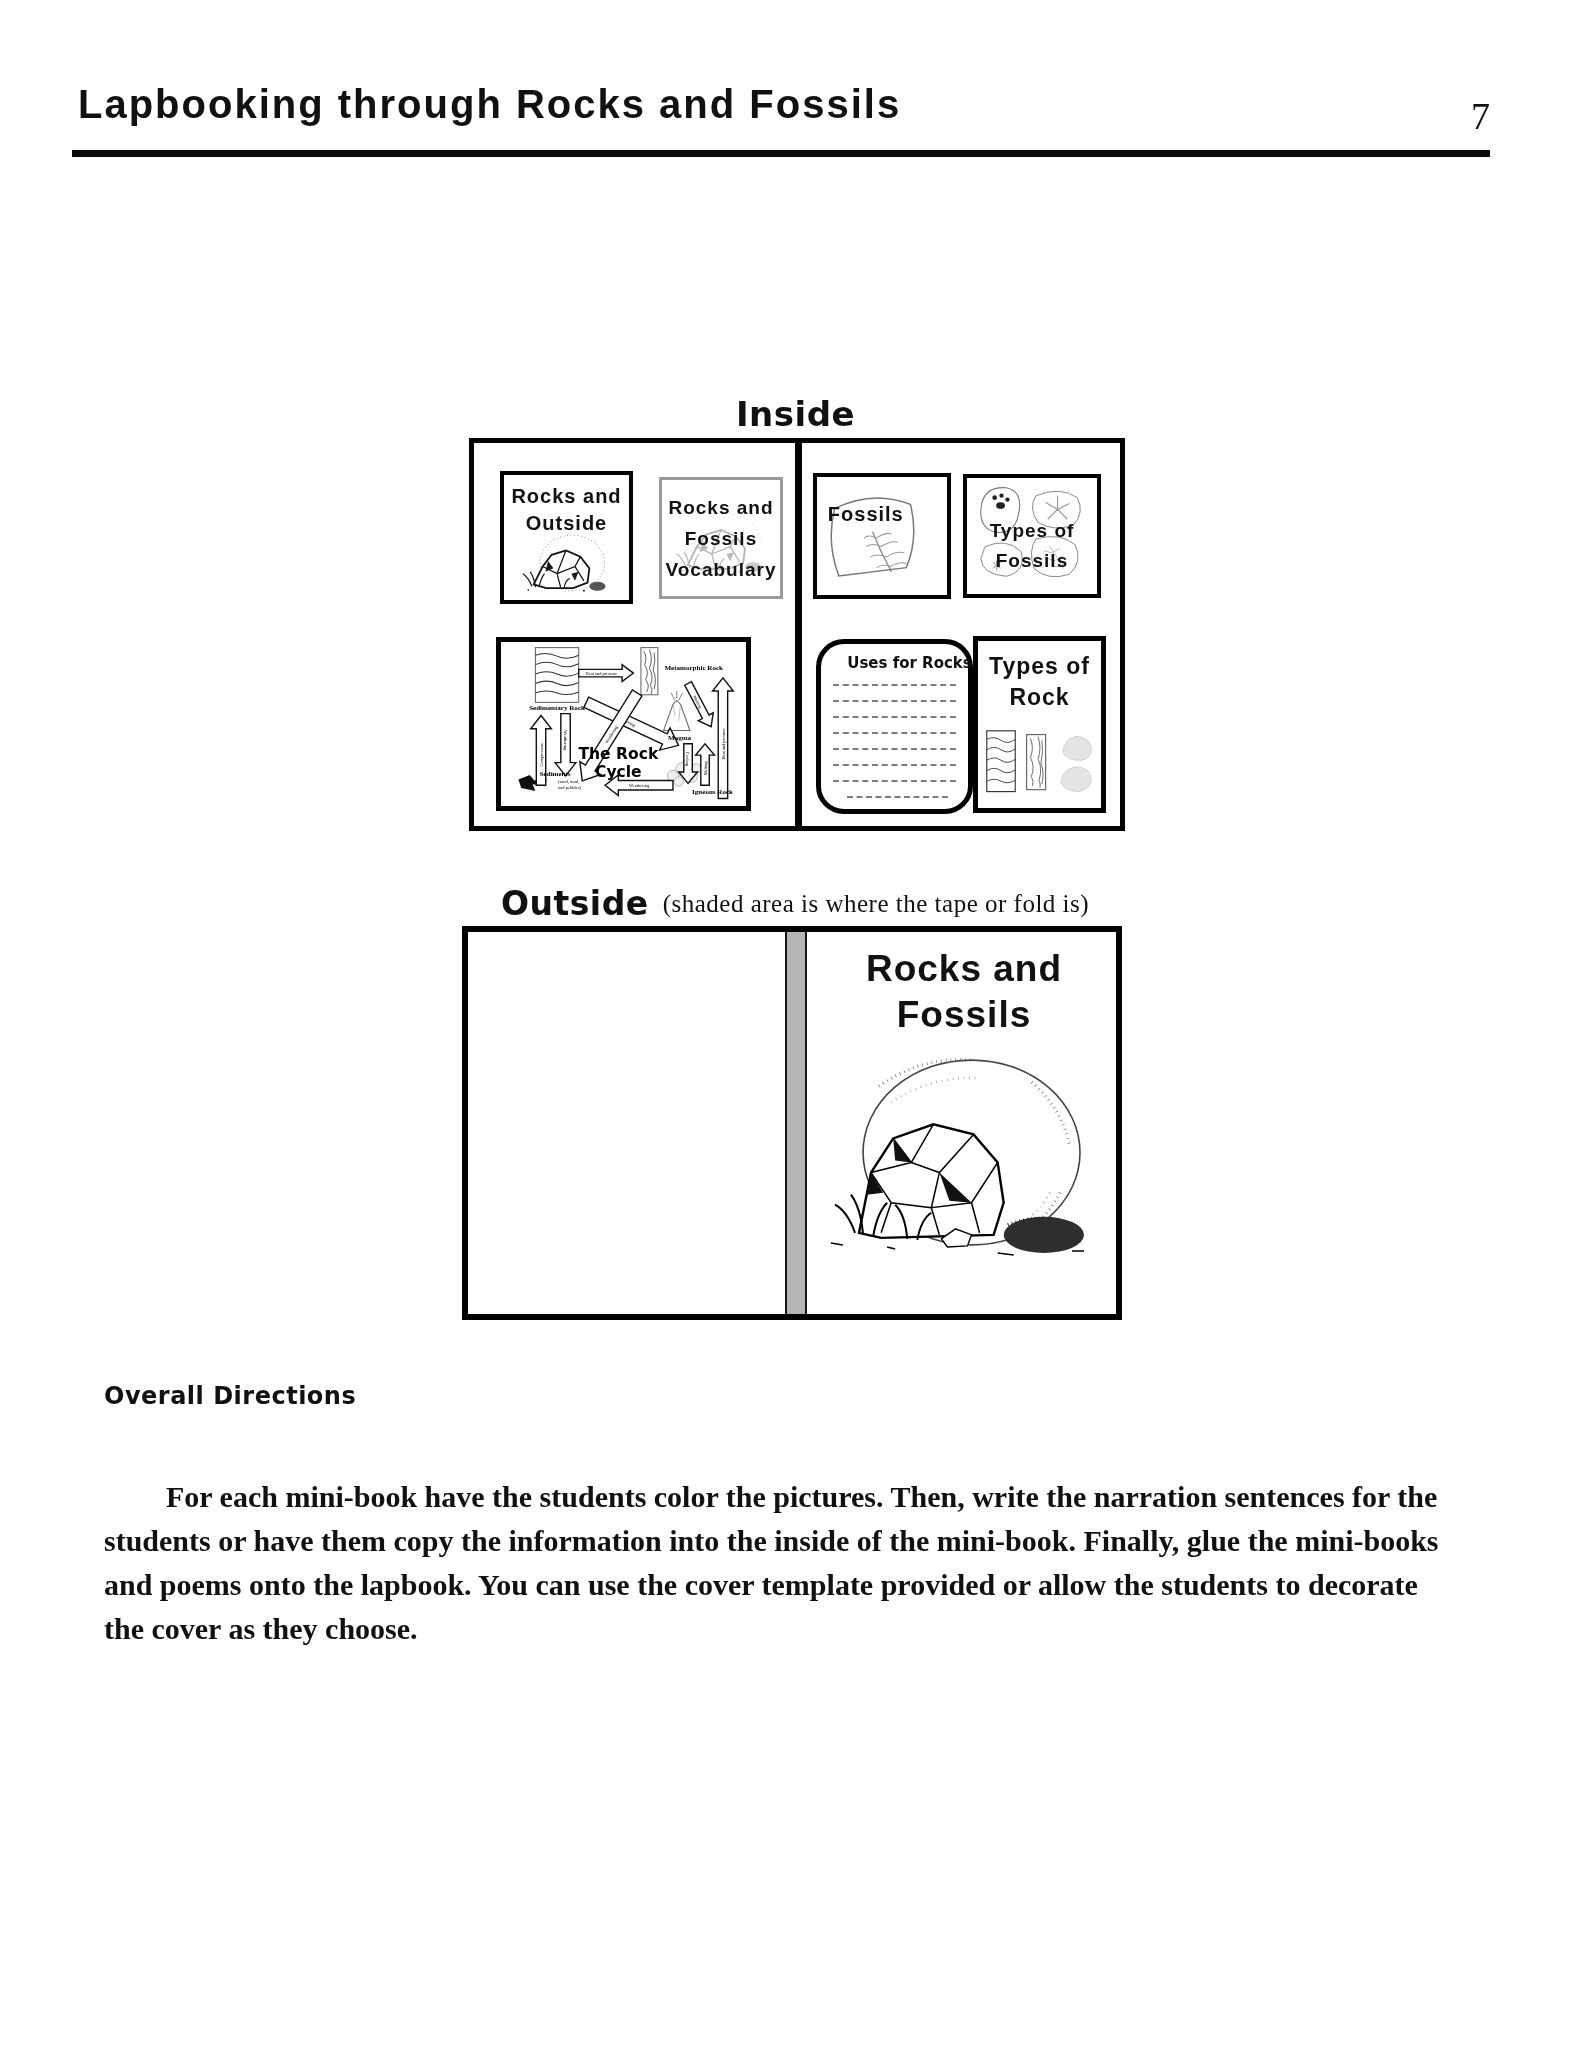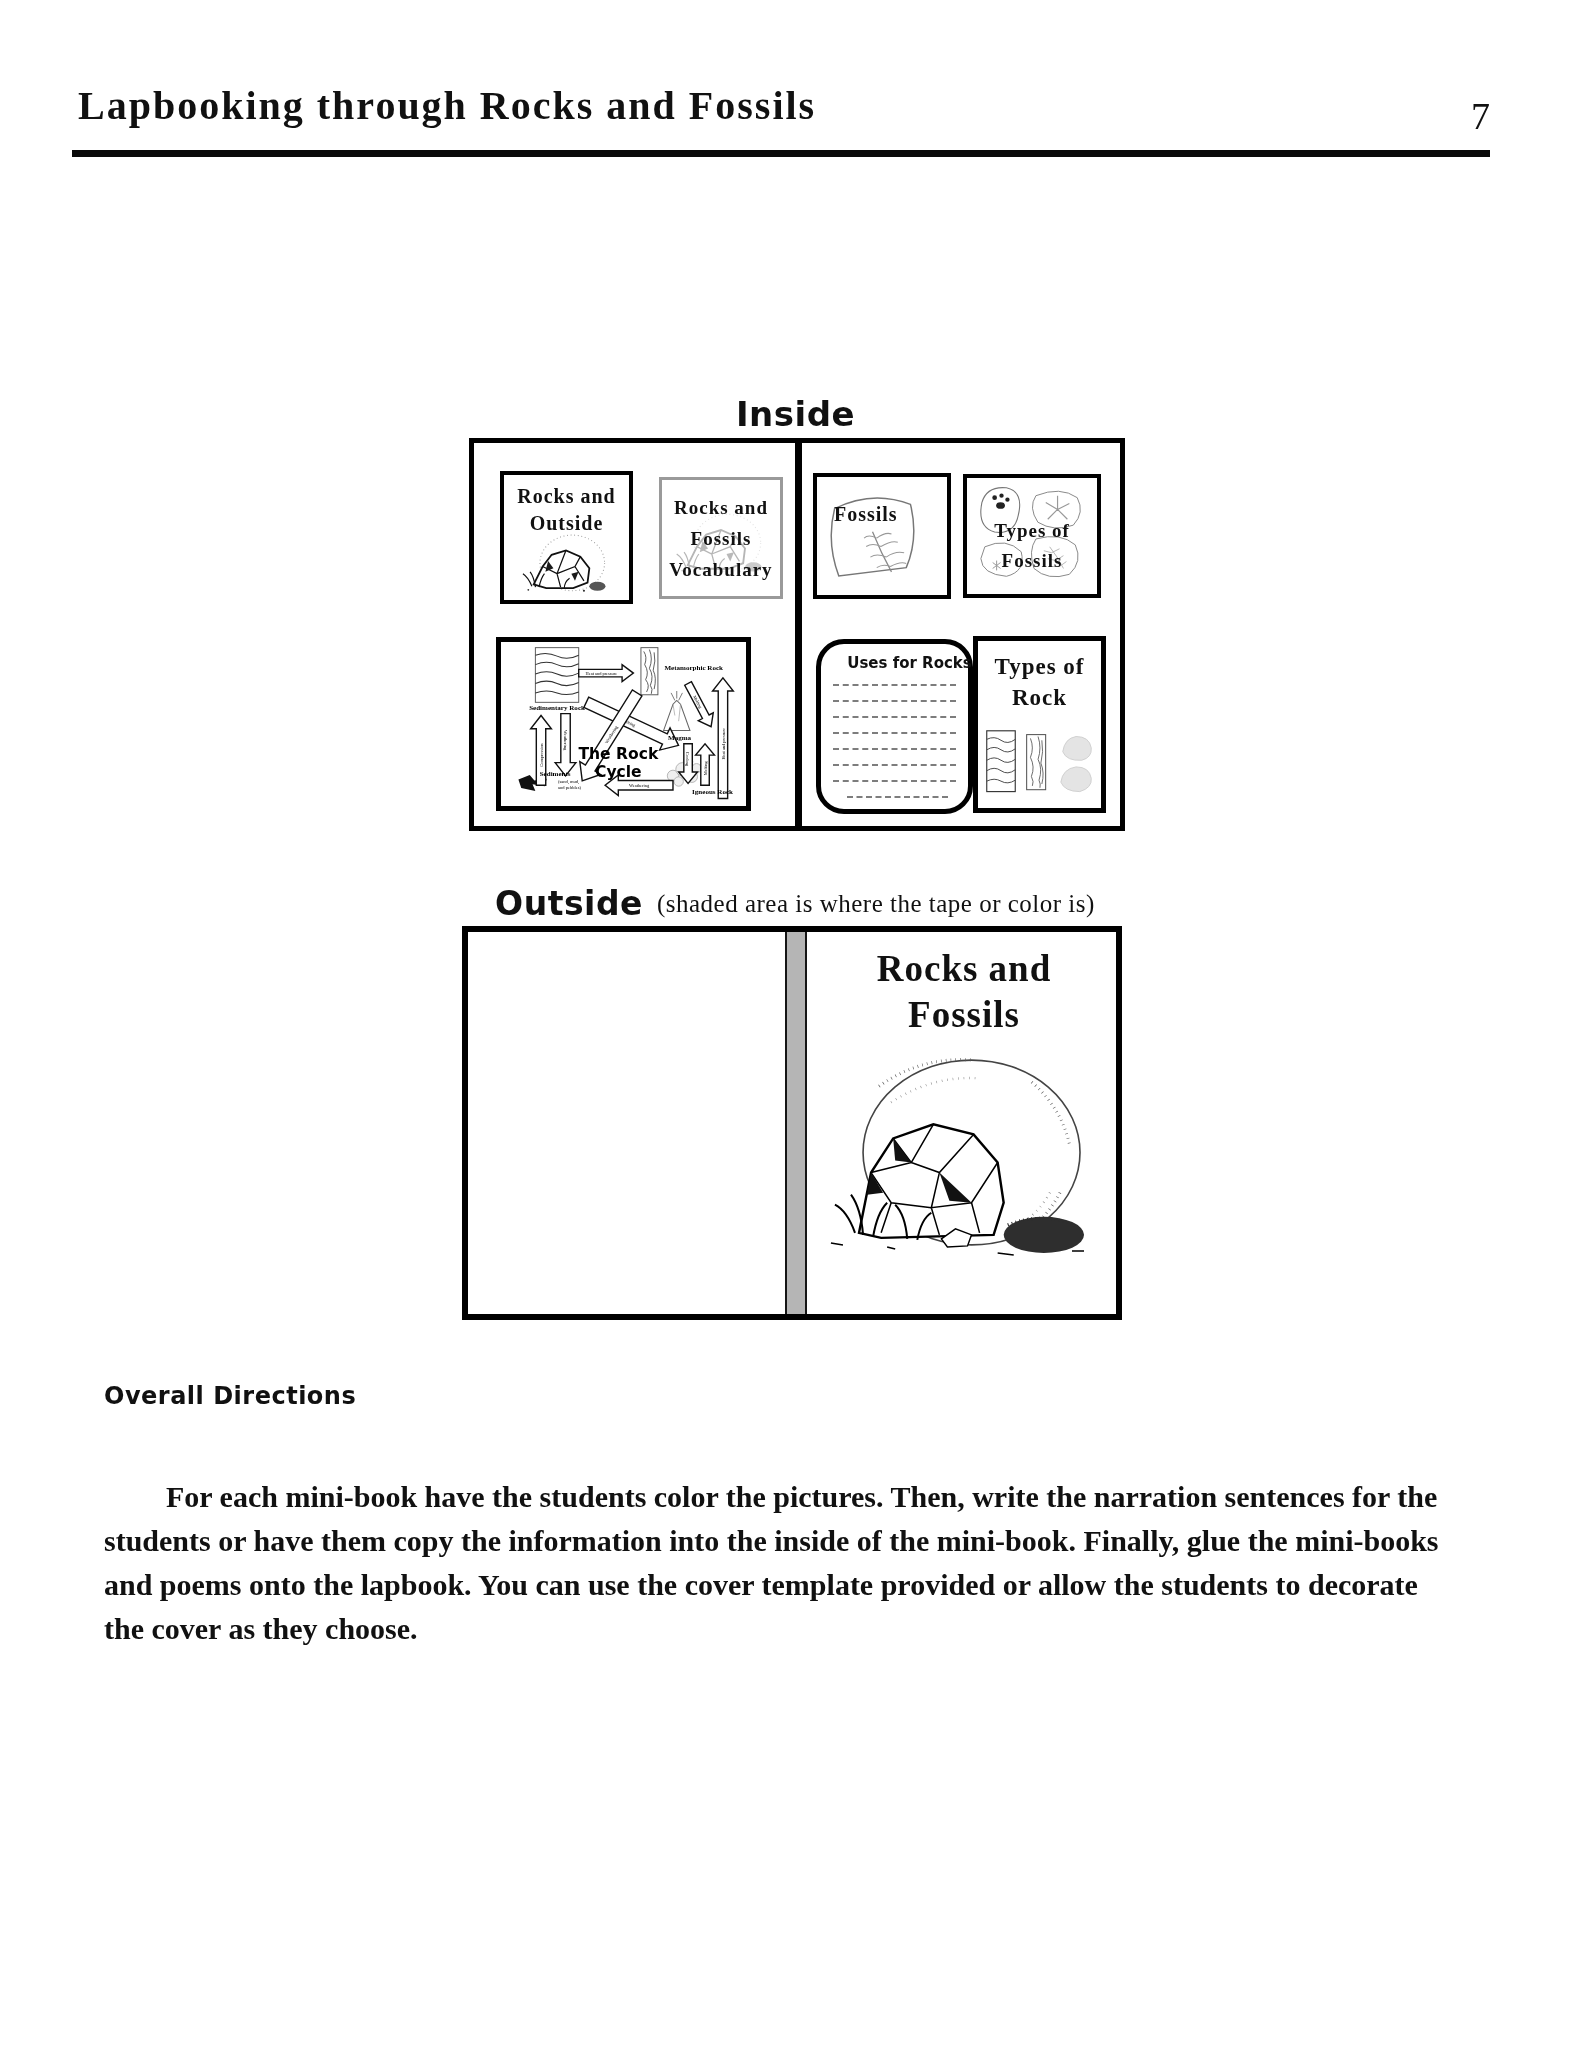--- a/index.html
+++ b/index.html
@@ -1,19 +1,19 @@
 <!DOCTYPE html>
 <html><head>
 <meta charset="utf-8">
 <style>
   html,body{margin:0;padding:0;background:#ffffff;}
   .page{position:relative;width:1583px;height:2048px;background:#ffffff;overflow:hidden;
         font-family:"Liberation Serif", serif;color:#111;}
   .abs{position:absolute;}
-  .curly{font-family:Liberation Serif, serif;font-weight:bold;letter-spacing:1px;}
+  .curly{font-family:Liberation Sans, sans-serif;font-weight:bold;letter-spacing:1px;}
   .comic{font-family:"DejaVu Sans", sans-serif;font-weight:bold;letter-spacing:0.5px;}
   .serif{font-family:"Liberation Serif", serif;}
 
   
   .header-title{left:78px;top:82px;font-size:40px;letter-spacing:2px;}
   .page-num{left:1440px;top:94px;width:50px;text-align:right;font-size:38px;}
   .header-rule{left:72px;top:150px;width:1418px;height:7px;background:#0a0a0a;}
 
   .main-title{left:0;top:186px;width:1583px;text-align:center;font-size:58px;letter-spacing:2px;}
 
@@ -251,21 +251,21 @@
         <rect x="46" y="8" width="20" height="58" fill="#fff" stroke="#555" stroke-width="1.1"></rect>
         <path d="M50,12 Q54,22 50,32 Q55,42 51,52 Q54,58 52,62 M58,10 Q62,22 58,34 Q63,44 59,56 Q61,60 60,64 M62,14 Q64,26 61,38 Q65,48 62,60" stroke="#555" fill="none" stroke-width="0.9"></path>
         <path d="M84,26 Q86,12 98,10 Q112,10 114,22 Q115,32 104,35 Q88,36 84,26 Z" fill="#e4e4e4" stroke="#cfcfcf" stroke-width="1"></path>
         <path d="M82,58 Q84,44 98,42 Q112,42 114,54 Q115,64 102,68 Q86,68 82,58 Z" fill="#e4e4e4" stroke="#cfcfcf" stroke-width="1"></path>
       </svg>
     </div>
   </div>
 
   <div class="abs outside-row">
     <span class="comic outside-word">Outside</span>
-    <span class="serif outside-note">(shaded area is where the tape or color is)</span>
+    <span class="serif outside-note">(shaded area is where the tape or fold is)</span>
   </div>
 
   <div class="abs outside-box">
     <div class="abs tape"></div>
     <div class="abs curly cover-title">
       <div>Rocks and</div>
       <div>Fossils</div>
     </div>
     <svg class="abs cover-rock" viewBox="0 0 285 225">
       <ellipse cx="150" cy="110" rx="108" ry="92" fill="#fff" stroke="#444" stroke-width="1.6"></ellipse>

